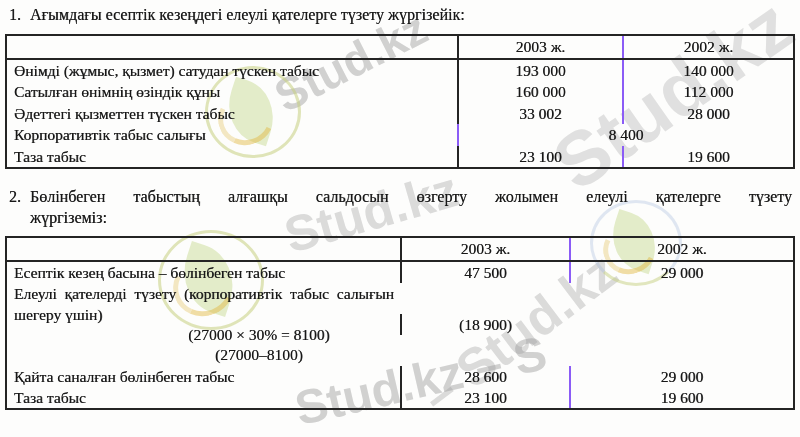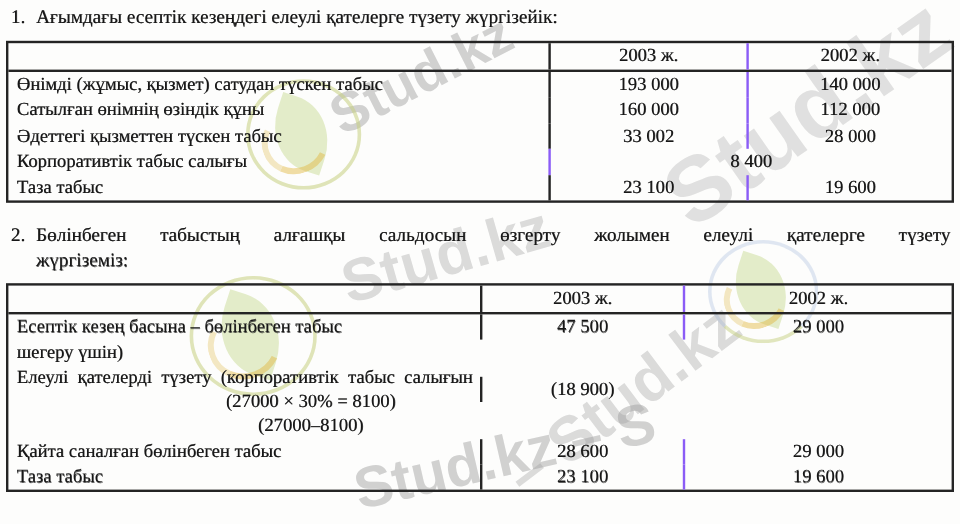--- a/index.html
+++ b/index.html
@@ -172,22 +172,22 @@
       <div class="cell c-a">2003 ж.</div>
       <div class="cell c-b">2002 ж.</div>
     </div>
     <div class="trow body">
       <div class="cell c-label">Есептік кезең басына – бөлінбеген табыс</div>
       <div class="cell c-a">47 500</div>
       <div class="cell c-b">29 000</div>
     </div>
     <div class="trow tall">
       <div class="cell c-label">
+        <div class="lbl-line lbl-just">Елеулі қателерді түзету (корпоративтік табыс салығын</div>
         <div class="lbl-line">шегеру үшін)</div>
-        <div class="lbl-line lbl-just">Елеулі қателерді түзету (корпоративтік табыс салығын</div>
         <div class="formula">(27000 × 30% = 8100)</div>
         <div class="formula">(27000–8100)</div>
       </div>
       <div class="cell c-a">(18 900)</div>
       <div class="cell c-b"></div>
     </div>
     <div class="trow body">
       <div class="cell c-label">Қайта саналған бөлінбеген табыс</div>
       <div class="cell c-a">28 600</div>
       <div class="cell c-b">29 000</div>

